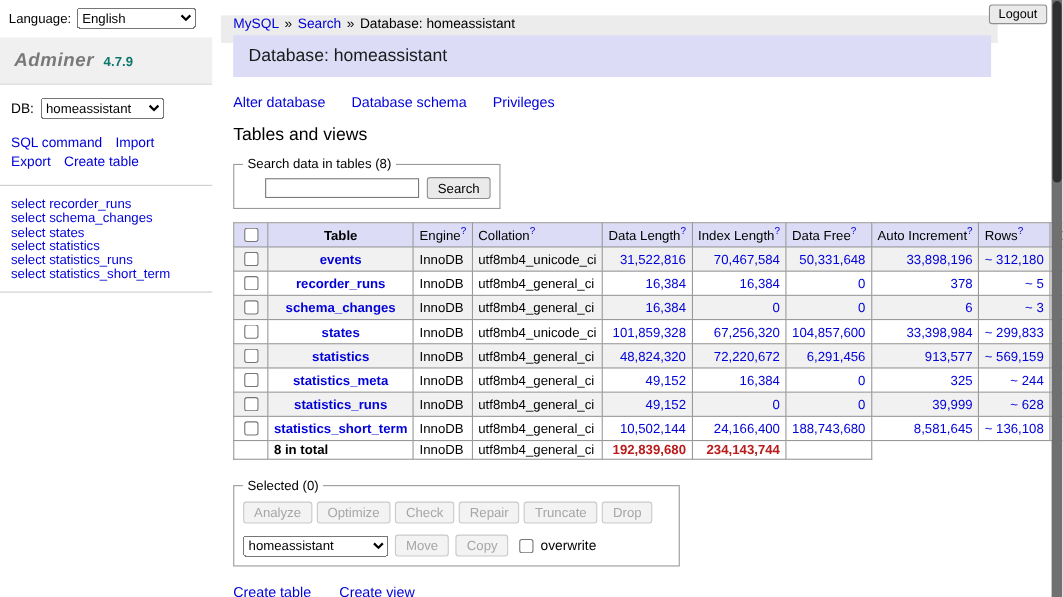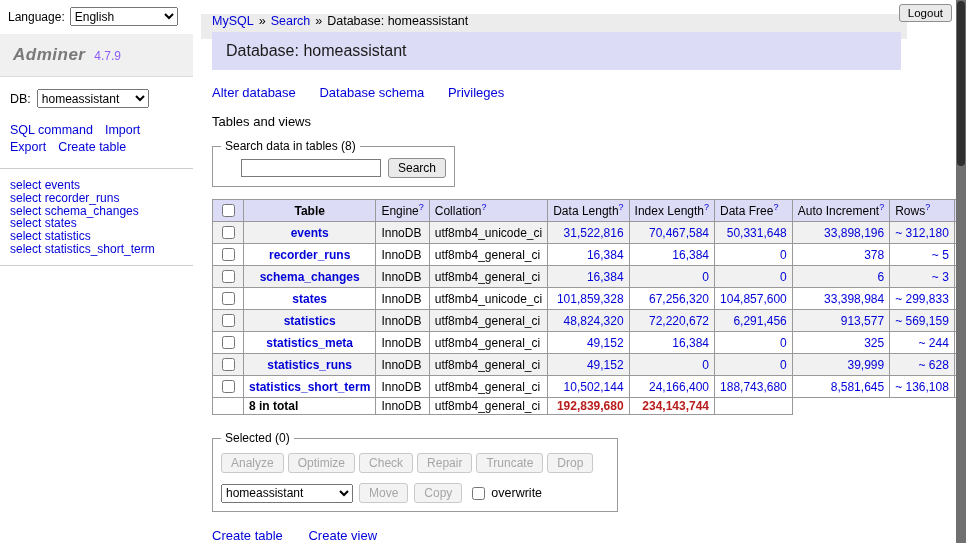--- a/index.html
+++ b/index.html
@@ -8,21 +8,21 @@
   a { color: #0000d8; text-decoration: none; cursor: pointer; }
 
   .screen { position: relative; width: 966px; height: 543px; overflow: hidden; background: #fff; }
 
   
   .sidebar { position: absolute; left: 0; top: 0; width: 193px; height: 543px; background: #fff; }
   .lang-row { padding: 7px 8px 5px 8px; font-size: 12px; display: flex; align-items: center; gap: 5px; }
   .lang-row select { font-size: 12px; width: 108px; height: 19px; }
   .brand { background: #f0f0f0; border-bottom: 1px solid #dcdcdc; padding: 11px 13px; font-size: 17px; color: #797979; margin-top: 3px; }
   .brand .name { font-style: italic; font-weight: bold; letter-spacing: .5px; }
-  .brand .ver { font-size: 12px; color: #8b5cf6; margin-left: 4px; font-weight: normal; }
+  .brand .ver { font-size: 12px; color: #0f766e; margin-left: 4px; font-weight: bold; }
   .side-block { padding: 12px 10px 12px 10px; border-bottom: 1px solid #ccc; }
   .db-row { display: flex; align-items: center; gap: 6px; margin-bottom: 14px; font-size: 12.5px; }
   .db-row select { width: 112px; font-size: 12px; height: 19px; }
   .action-links { font-size: 12.5px; line-height: 17px; }
   .action-links a { margin-right: 12px; }
   .table-links { padding: 10px 10px 9px 10px; border-bottom: 1px solid #ccc; font-size: 12px; }
   .table-links a { display: block; line-height: 12.8px; white-space: nowrap; }
 
   
   .crumbbar { position: absolute; left: 201px; top: 0; width: 706px; height: 25px; background: #ececec; display: flex; align-items: flex-start; padding: 0 11px; font-size: 12.5px; gap: 5px; white-space: nowrap; margin-top: 14px; }
@@ -30,21 +30,21 @@
 
   
   .vscroll { position: absolute; right: 0; top: 0; width: 10px; height: 543px; background: #707070; }
   .vscroll .thumb { position: absolute; left: 1px; top: 1px; width: 8px; height: 165px; background: #2f2f2f; border-radius: 4px; }
 
   
   .content { position: absolute; left: 212px; top: 25px; width: 689px; }
   .page-title { background: #dcdcf7; padding: 10px 14px; font-size: 16px; font-weight: normal; color: #1a1a1a; margin: 7px 0 0 0; }
   .top-links { margin: 15px 0 12px 0; font-size: 13px; }
   .top-links a { margin-right: 20px; }
-  h3.section { font-size: 13px; font-weight: 400; margin: 14px 0 10px 0; }
+  h3.section { font-size: 16px; font-weight: 400; margin: 14px 0 10px 0; }
 
   fieldset { border: 1px solid #999; margin: 0 0 12px 0; padding: 5px 8px 8px 8px; }
   fieldset legend { font-size: 12px; padding: 0 4px; }
   .search-fs { width: 208px; }
   .search-fs .row { display: flex; align-items: center; gap: 7px; padding-left: 20px; }
   .search-fs input[type="text"] { width: 140px; height: 18px; border: 1px solid #7a7a7a; font-size: 12px; padding: 0 3px; }
   .btn { font-size: 12px; padding: 2px 9px; background: #eaeaea; border: 1px solid #8f8f8f; border-radius: 3px; font-family: inherit; cursor: pointer; }
   .btn:disabled { color: #a6a6a6; background: #f3f3f3; border-color: #c9c9c9; cursor: default; }
 
   table.data { border-collapse: collapse; font-size: 12px; margin: 8px 0 16px 0; }
@@ -100,25 +100,25 @@
         <select>
           <option>homeassistant</option>
         </select>
       </div>
       <div class="action-links">
         <a>SQL command</a><a>Import</a><br>
         <a>Export</a><a>Create table</a>
       </div>
     </div>
     <div class="table-links">
-      <a>select events</a>
       <a>select recorder_runs</a>
       <a>select schema_changes</a>
       <a>select states</a>
       <a>select statistics</a>
+      <a>select statistics_runs</a>
       <a>select statistics_short_term</a>
     </div>
   </div>
 
   <div class="crumbbar">
     <a>MySQL</a>
     <span>»</span>
     <a>Search</a>
     <span>»</span>
     <span>Database: homeassistant</span>

